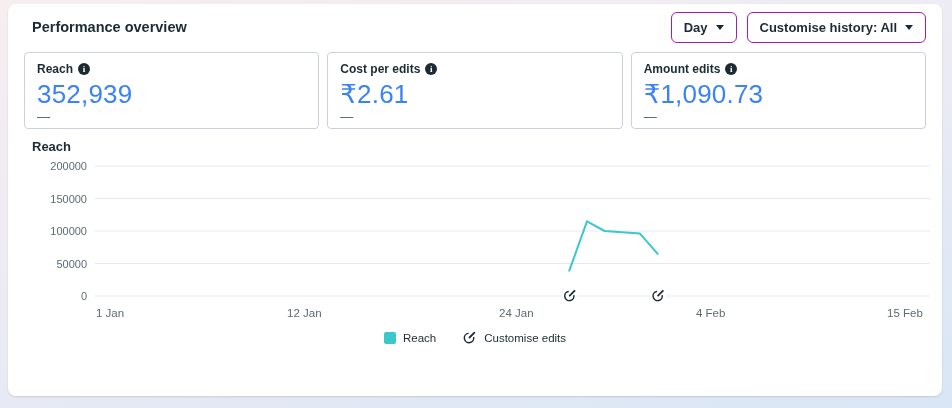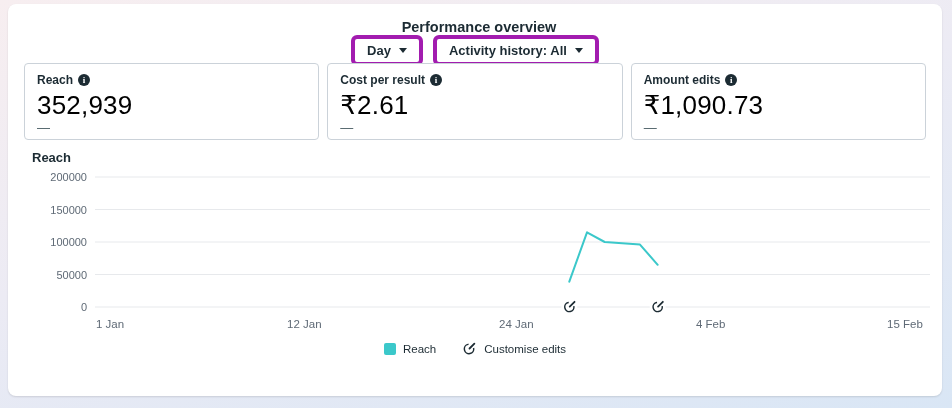--- a/index.html
+++ b/index.html
@@ -9,43 +9,43 @@
     background:linear-gradient(165deg,#f7eef0 0%,#ecebf4 45%,#d9e6f5 100%);
     position:relative;
   }
   .panel{
     position:absolute;left:8px;top:4px;width:934px;height:392px;
     background:#ffffff;border-radius:8px;
     box-shadow:0 1px 2px rgba(0,0,0,0.12);
     padding:0 16px;box-sizing:border-box;
   }
   
-  .header{display:flex;align-items:center;justify-content:space-between;padding-top:15px;height:38px;flex-direction:column;}
+  .header{display:flex;align-items:center;justify-content:space-between;padding-top:4px;height:38px;}
   .page-title{font-size:14.5px;font-weight:700;color:#1c2b33;margin:0 0 0 8px;}
   .controls{display:flex;gap:10px;}
   .btn{
     display:flex;align-items:center;gap:8px;height:31px;padding:0 12px;
-    background:#fff;border:4px solid #a21caf;border-radius:6px;
+    background:#fff;border:1px solid #a21caf;border-radius:6px;
     font-family:inherit;font-size:13px;font-weight:600;color:#1c2b33;cursor:pointer;
   }
   .caret{width:0;height:0;border-left:4.5px solid transparent;border-right:4.5px solid transparent;border-top:5.5px solid #1c2b33;}
   
   .cards{display:flex;gap:8px;margin-top:6px;}
   .card{
     flex:1;height:77px;border:1px solid #cbd2d9;border-radius:4px;background:#fff;
     padding:9px 12px;box-sizing:border-box;cursor:pointer;
   }
   .card-label-row{display:flex;align-items:center;gap:5px;}
   .card-label{font-size:12px;font-weight:700;color:#1c2b33;}
   .info-icon{
     width:12px;height:12px;border-radius:50%;background:#1c2b33;color:#fff;
     font-size:9px;font-weight:700;line-height:12px;text-align:center;display:inline-block;
     font-family:"Liberation Serif","DejaVu Serif",serif;cursor:pointer;
   }
-  .card-value{font-size:26px;font-weight:400;color:#000000;margin-top:3px;letter-spacing:0.2px;}
+  .card-value{font-size:26px;font-weight:400;color:#3b82f6;margin-top:3px;letter-spacing:0.2px;}
   .card-dash{font-size:13px;color:#44585f;margin-top:2px;line-height:10px;}
   
   .chart-title{font-size:13px;font-weight:700;color:#1c2b33;margin:10px 0 0 8px;}
   .chart-wrap{margin-left:-2px;}
   .legend{display:flex;justify-content:center;align-items:center;gap:26px;margin-top:0;}
   .legend-item{display:flex;align-items:center;gap:7px;font-size:11.5px;color:#1c2b33;}
   .swatch{width:12px;height:12px;border-radius:2px;display:inline-block;}
 </style>
 </head>
 <body>
@@ -53,38 +53,38 @@
 <div class="panel">
 
   <div class="header">
     <h2 class="page-title">Performance overview</h2>
     <div class="controls">
       <button class="btn">
         <span>Day</span>
         <span class="caret"></span>
       </button>
       <button class="btn">
-        <span>Activity history: All</span>
+        <span>Customise history: All</span>
         <span class="caret"></span>
       </button>
     </div>
   </div>
 
   <div class="cards">
     <div class="card">
       <div class="card-label-row">
         <span class="card-label">Reach</span>
         <span class="info-icon">i</span>
       </div>
       <div class="card-value">352,939</div>
       <div class="card-dash">—</div>
     </div>
     <div class="card">
       <div class="card-label-row">
-        <span class="card-label">Cost per result</span>
+        <span class="card-label">Cost per edits</span>
         <span class="info-icon">i</span>
       </div>
       <div class="card-value">₹2.61</div>
       <div class="card-dash">—</div>
     </div>
     <div class="card">
       <div class="card-label-row">
         <span class="card-label">Amount edits</span>
         <span class="info-icon">i</span>
       </div>

